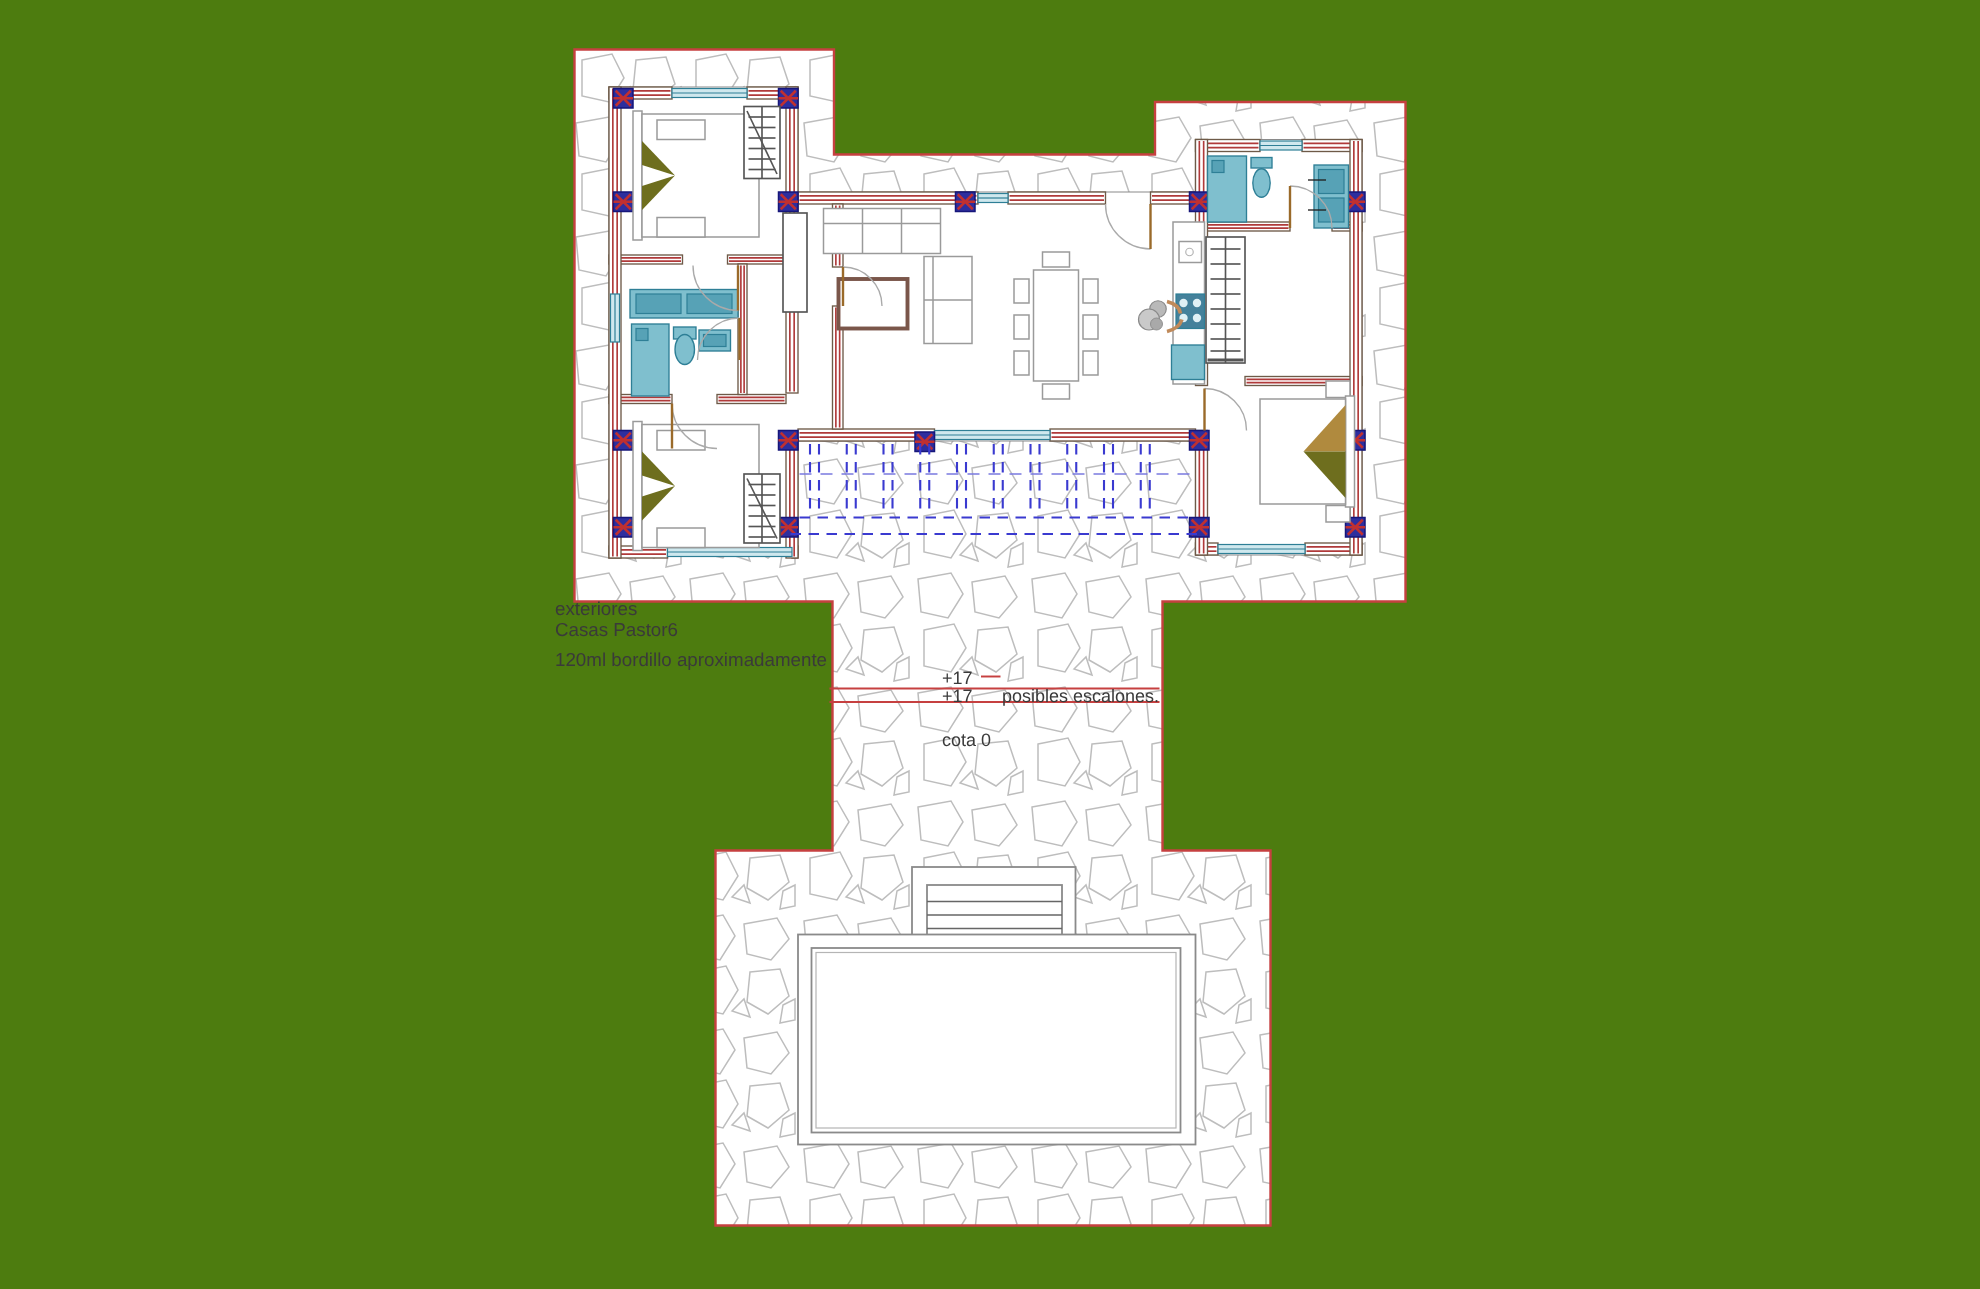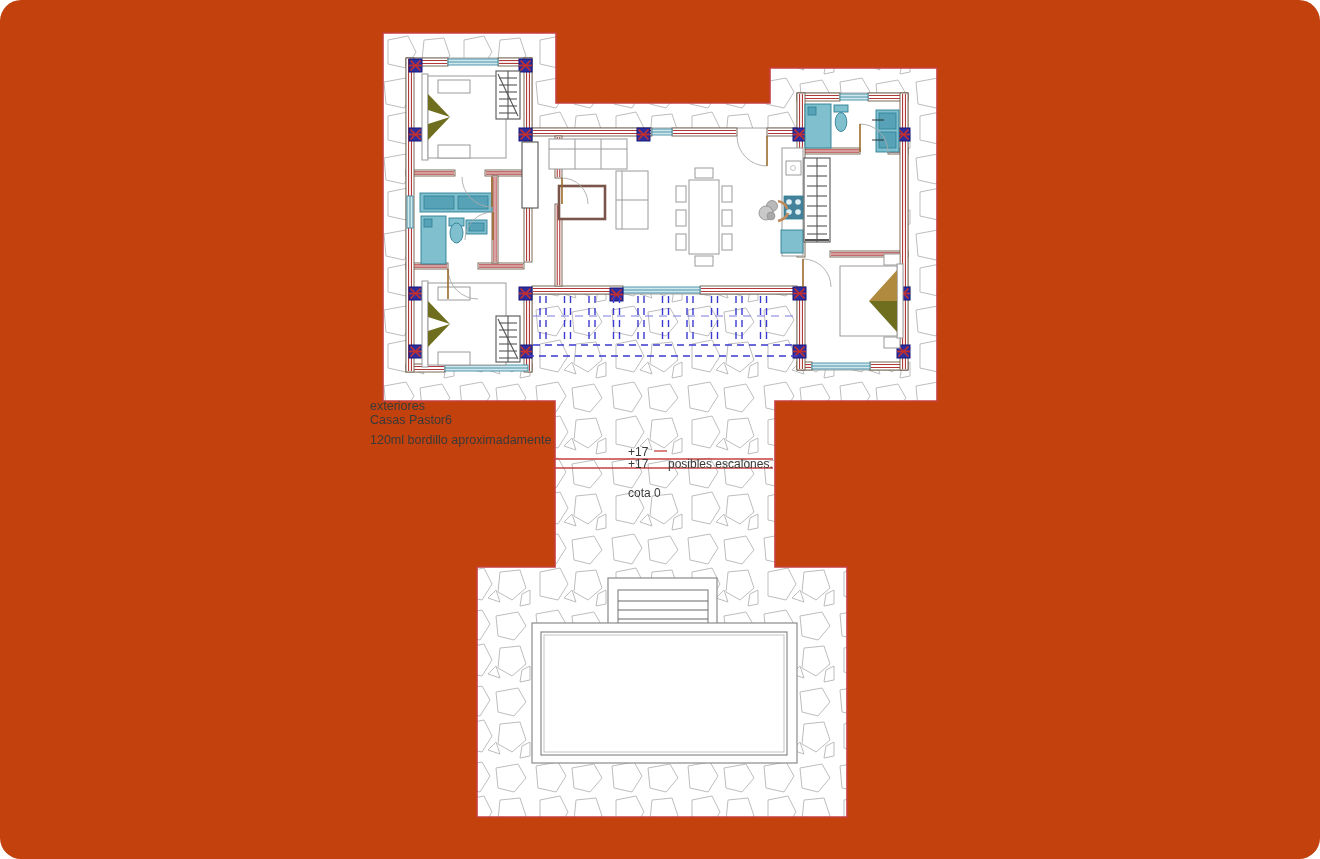--- a/index.html
+++ b/index.html
@@ -1,17 +1,17 @@
 <!DOCTYPE html>
 <html style="--boundary-red: #c64040; --wall-hatch: #b03a3a; --wall-edge: #6e5a48; --column-blue: #2e2e9e; --column-cross: #c03030; --fixture-teal: #7fbfce; --fixture-dark: #2e7f96; --stove-teal: #44819b; --pergola-blue: #3a3ad0; --stone-gray: #bdbdbd; --furn-gray: #9a9a9a; --door-wood: #9a6a2a; --bed-olive: #6e6e1e; --bed-tan: #b08a3e; --rug-brown: #7a564a; --pool-line: #8a8a8a; --text-dark: #3a3a3a;"><head>
 <meta charset="utf-8">
 <style>
   html,body{margin:0;padding:0;background:#ffffff;}
-  .stage{position:relative;width:1320px;height:859px;background:#c2410c;overflow:hidden;
-         font-family:"Liberation Sans",sans-serif;border-radius:21px;}
+  .stage{position:relative;width:1320px;height:859px;background:#4d7c0f;overflow:hidden;
+         font-family:"Liberation Sans",sans-serif;}
   svg{position:absolute;left:0;top:0;}
   .plot{fill:url(#stones);stroke:var(--boundary-red);stroke-width:1.6;}
   .house{fill:#ffffff;stroke:#8a8a8a;stroke-width:0.8;}
   .wall-base{fill:#ffffff;stroke:var(--wall-edge);stroke-width:0.9;}
   .wall-line{stroke:var(--wall-hatch);stroke-width:1.1;fill:none;}
   .col{fill:var(--column-blue);stroke:#16167a;stroke-width:1;}
   .colx{stroke:var(--column-cross);stroke-width:1.7;fill:none;}
   .teal{fill:var(--fixture-teal);stroke:var(--fixture-dark);stroke-width:0.9;}
   .tealdark{fill:#57a2b6;stroke:var(--fixture-dark);stroke-width:0.8;}
   .win{fill:#cfe8ee;stroke:var(--fixture-dark);stroke-width:0.8;}

